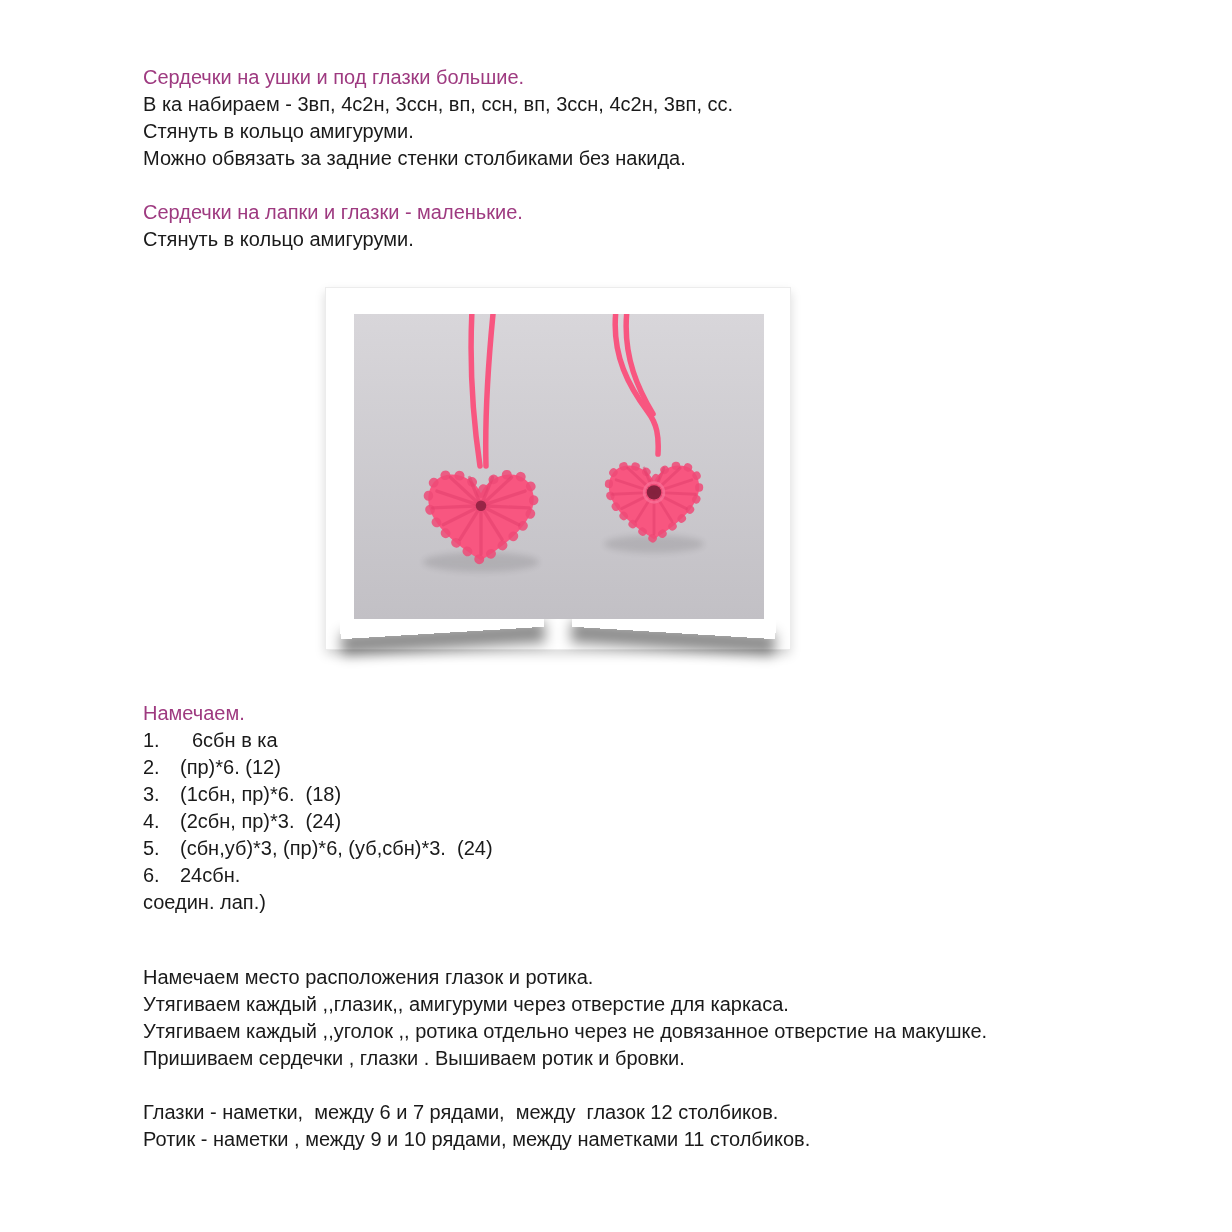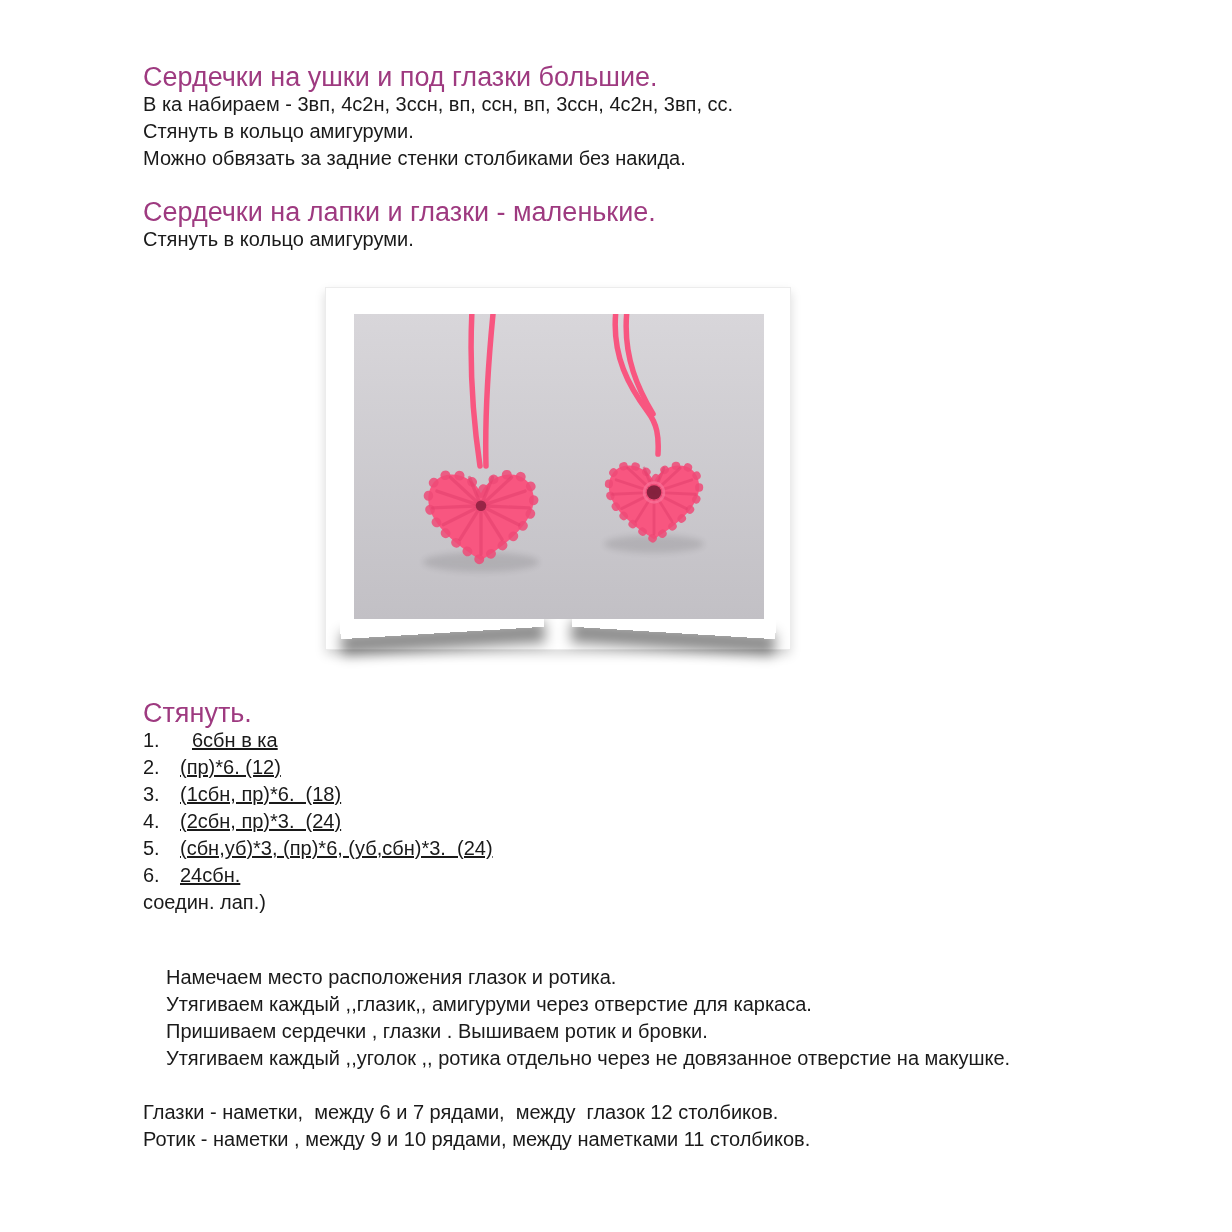--- a/index.html
+++ b/index.html
@@ -20,21 +20,21 @@
   }
   .page{
     width:1232px;
     min-height:1232px;
     padding:64px 60px 60px 143px;
     background:#ffffff;
   }
   .sec{margin:0 0 27px 0;}
   .heading{
     margin:0;
-    font-size:27px;
+    font-size:20px;
     line-height:27px;
     font-weight:normal;
     color:var(--heading);
   }
   .line{
     margin:0;
     white-space:pre-wrap;
   }
   
   .photo{
@@ -64,24 +64,24 @@
     background:var(--photo_bg);
     overflow:hidden;
   }
   .heart-fill{fill:var(--heart);}
   .yarn{fill:none;stroke:var(--heart);stroke-width:5.5;stroke-linecap:round;}
   .stitch{stroke:var(--heart_dark);stroke-width:3.2;stroke-linecap:round;opacity:0.5;}
   .edge-dots{fill:none;stroke:#ee4a77;stroke-width:9;stroke-linecap:round;stroke-dasharray:0.5 13;opacity:0.85;}
   
   .step{display:flex;}
   .step-num{width:37px;flex:none;}
-  .step-text{white-space:pre-wrap;text-decoration:underline;}
+  .step-text{white-space:pre-wrap;}
   .step.first .step-text{padding-left:12px;}
   .tail-note{margin-top:0;}
-  .sec-assembly{margin-top:48px;margin-left:23px;}
+  .sec-assembly{margin-top:48px;}
   .sec-marks{margin-top:18px;margin-bottom:0;}
 </style>
 </head>
 <body>
 
 <div class="page">
 
   <section class="sec">
     <h2 class="heading">Сердечки на ушки и под глазки большие.</h2>
     <p class="line">В ка набираем - 3вп, 4с2н, 3ссн, вп, ссн, вп, 3ссн, 4с2н, 3вп, сс.</p>
@@ -162,21 +162,21 @@
             <line class="stitch" x1="0" y1="-4" x2="0" y2="42"></line>
           </g>
           <circle cx="0" cy="-4" r="8" fill="#7a1e38" opacity="0.9"></circle>
           <circle cx="0" cy="-4" r="11" fill="none" stroke="#fb7ca0" stroke-width="3" opacity="0.6"></circle>
         </g>
       </svg>
     </div>
   </figure>
 
   <section class="sec">
-    <h2 class="heading">Стянуть.</h2>
+    <h2 class="heading">Намечаем.</h2>
 
     <div class="step first">
       <span class="step-num">1.</span>
       <span class="step-text">6сбн в ка</span>
     </div>
     <div class="step">
       <span class="step-num">2.</span>
       <span class="step-text">(пр)*6. (12)</span>
     </div>
     <div class="step">
@@ -195,22 +195,22 @@
       <span class="step-num">6.</span>
       <span class="step-text">24сбн.</span>
     </div>
 
     <p class="line">соедин. лап.)</p>
   </section>
 
   <section class="sec sec-assembly">
     <p class="line">Намечаем место расположения глазок и ротика.</p>
     <p class="line">Утягиваем каждый ,,глазик,, амигуруми через отверстие для каркаса.</p>
+    <p class="line">Утягиваем каждый ,,уголок ,, ротика отдельно через не довязанное отверстие на макушке.</p>
     <p class="line">Пришиваем сердечки , глазки . Вышиваем ротик и бровки.</p>
-    <p class="line">Утягиваем каждый ,,уголок ,, ротика отдельно через не довязанное отверстие на макушке.</p>
   </section>
 
   <section class="sec sec-marks">
     <p class="line">Глазки - наметки,  между 6 и 7 рядами,  между  глазок 12 столбиков.</p>
     <p class="line">Ротик - наметки , между 9 и 10 рядами, между наметками 11 столбиков.</p>
   </section>
 
 </div>
 
 </body></html>

